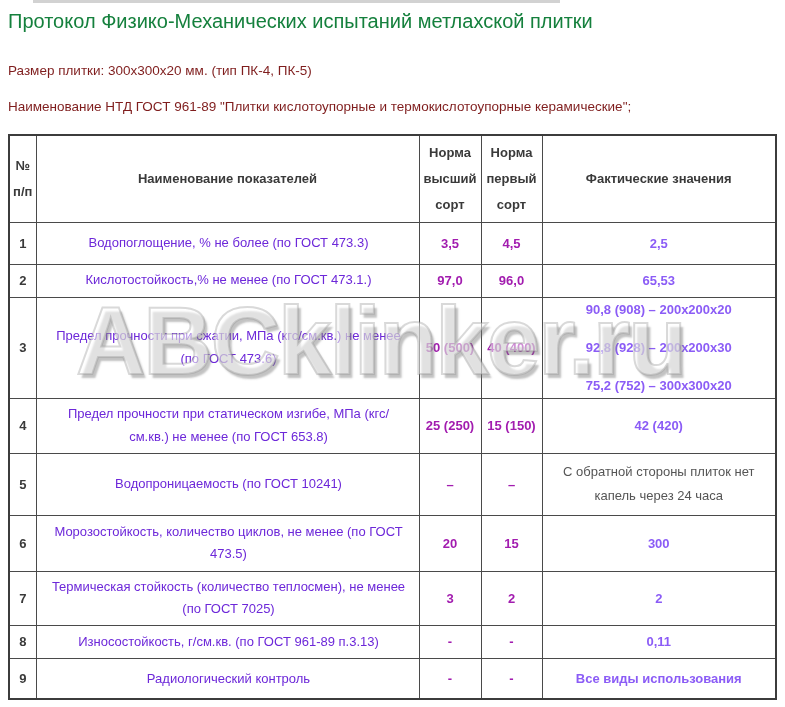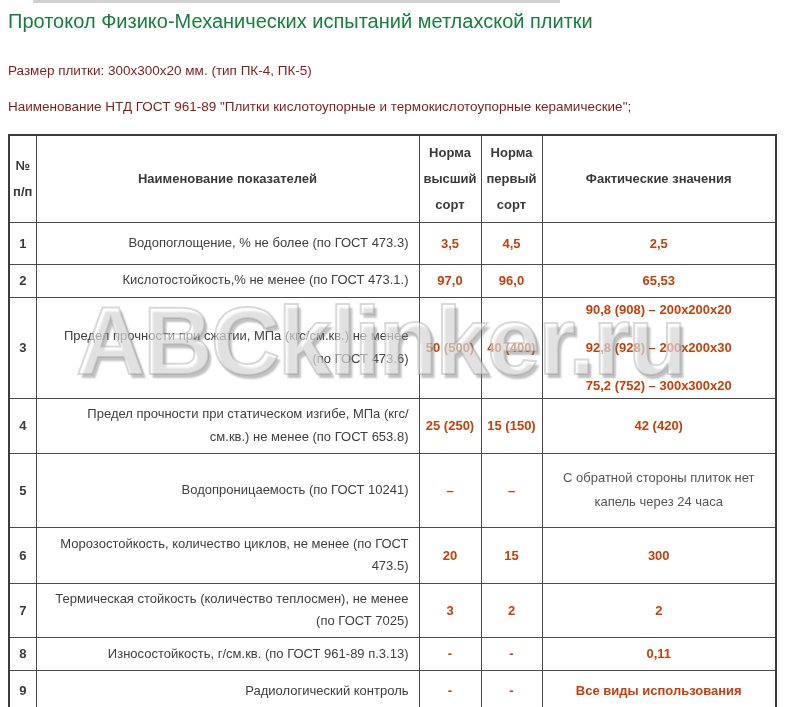--- a/index.html
+++ b/index.html
@@ -43,24 +43,24 @@
   tbody tr:nth-child(5) { height: 54px; }
   tbody tr:nth-child(6) { height: 56px; }
   tbody tr:nth-child(7) { height: 54px; }
   tbody tr:nth-child(8) { height: 33px; }
   tbody tr:nth-child(9) { height: 41px; }
 
   th { font-weight: bold; color: #3a3a3a; text-align: center; line-height: 26px; padding: 3px; }
   th.h-name, th.h-fact { line-height: 16px; }
 
   td.c-num  { text-align: center; font-weight: bold; color: #3a3a3a; }
-  td.c-name { color: #404040; text-align: right; padding: 4px 10px 4px 12px; line-height: 1.7; }
-  td.c-norm { text-align: center; font-weight: bold; color: #c2410c; }
-  td.c-fact { text-align: center; font-weight: bold; color: #c2410c; }
-  td.c-fact.regular { font-weight: normal; color: #555555; line-height: 1.9; padding: 12px 18px; }
+  td.c-name { color: #6d28d9; text-align: center; padding: 4px 10px 4px 12px; line-height: 1.7; }
+  td.c-norm { text-align: center; font-weight: bold; color: #a21caf; }
+  td.c-fact { text-align: center; font-weight: bold; color: #8b5cf6; }
+  td.c-fact.regular { font-weight: normal; color: #555555; line-height: 1.9; padding: 6px 18px; }
   .fact-line + .fact-line { margin-top: 23px; }
 
   .watermark {
     position: absolute; left: 76px; top: 286px;
     font-size: 96px; font-weight: bold; white-space: nowrap;
     letter-spacing: -2px;
     color: rgba(255,255,255,0.5);
     -webkit-text-stroke: 2px rgba(145,145,145,0.35);
     text-shadow: 3px 4px 2px rgba(120,120,120,0.45);
     pointer-events: none; z-index: 5;

